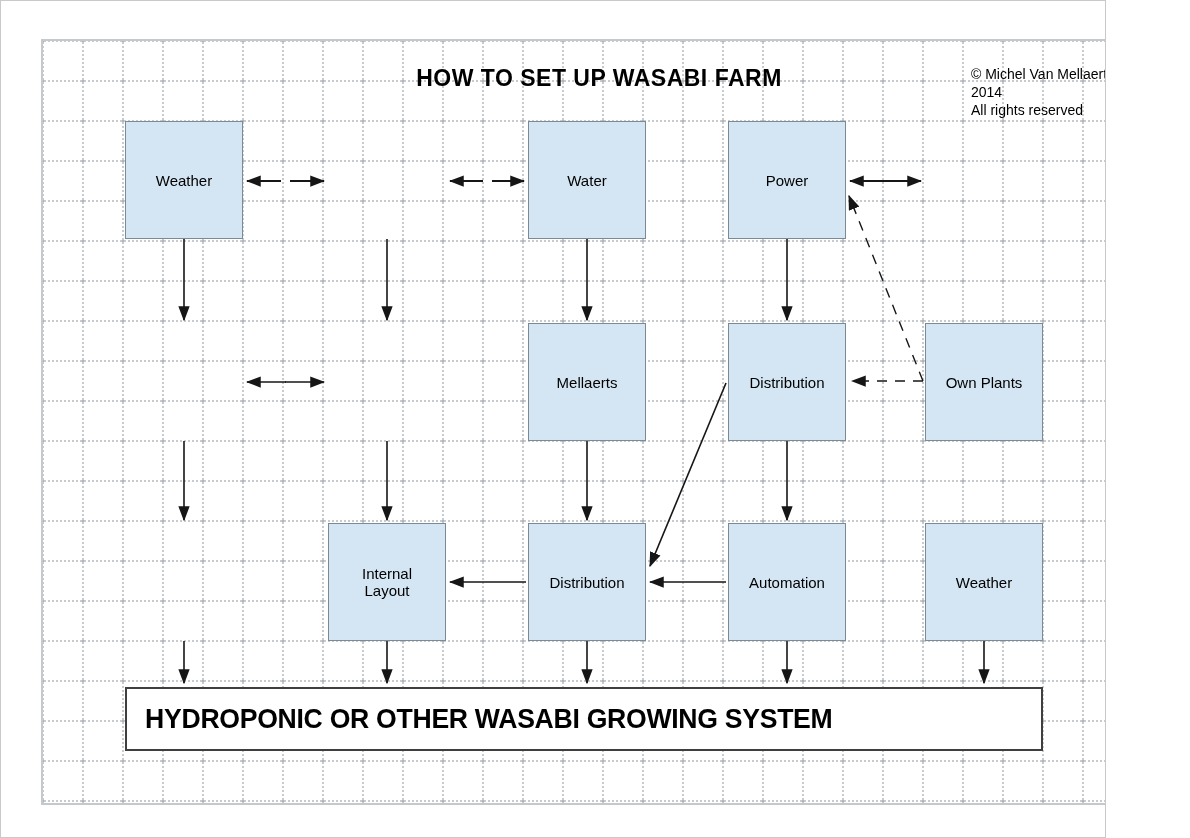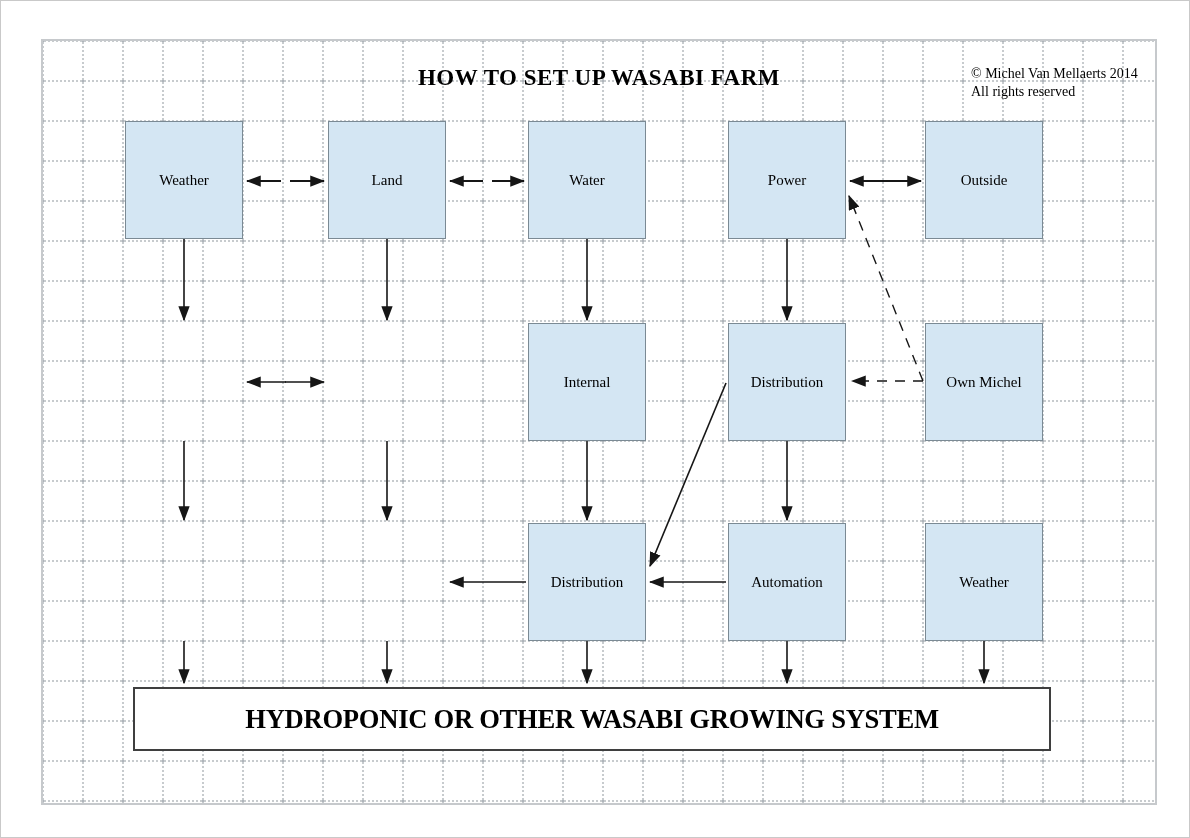--- a/index.html
+++ b/index.html
@@ -1,19 +1,19 @@
 <!DOCTYPE html>
 <html><head>
 <meta charset="utf-8">
 <style>
   html,body{margin:0;padding:0;background:#ffffff;}
   body{font-family:"Liberation Sans","DejaVu Sans",sans-serif;color:#000;}
   .window{
-    position:relative;width:1190px;height:838px;background:#ffffff;
-    border:1px solid #c9c9c9;box-sizing:border-box;overflow:hidden;font-family:Liberation Serif, serif;
+    position:relative;width:1106px;height:838px;background:#ffffff;
+    border:1px solid #c9c9c9;box-sizing:border-box;overflow:hidden;
   }
   .page{
     position:absolute;left:40px;top:38px;width:1112px;height:762px;
     background-color:#ffffff;border:2px solid #c6c9cc;box-sizing:content-box;
     background-image:
       radial-gradient(circle, #aeb4ba 0 1.2px, transparent 1.5px),
       radial-gradient(circle, #c6cacd 0 0.7px, transparent 1px),
       radial-gradient(circle, #c6cacd 0 0.7px, transparent 1px);
     background-size:40px 40px, 40px 4px, 4px 40px;
     background-position:20px 20px, 20px 0px, 0px 20px;
@@ -29,23 +29,23 @@
   .node{
     position:absolute;width:118px;height:118px;box-sizing:border-box;
     background:#d4e6f3;border:1.5px solid #7b8a94;
     display:flex;align-items:center;justify-content:center;text-align:center;
     font-size:15px;
   }
   .node .lbl{display:inline-block;max-width:94px;}
   .c1{left:82px}.c2{left:285px}.c3{left:485px}.c4{left:685px}.c5{left:882px}
   .r1{top:80px}.r2{top:282px}.r3{top:482px}
   .banner{
-    position:absolute;left:90px;top:646px;width:918px;height:64px;box-sizing:border-box;
+    position:absolute;left:82px;top:646px;width:918px;height:64px;box-sizing:border-box;
     background:#ffffff;border:2px solid #3f3f3f;
-    display:flex;align-items:center;justify-content:center;
+    display:flex;align-items:center;justify-content:flex-start;
   }
   .banner .lbl{
     font-size:28px;font-weight:bold;white-space:nowrap;
     transform:scaleX(0.95);letter-spacing:-0.3px;
   }
   svg.edges{position:absolute;left:0;top:0;pointer-events:none;}
   svg.edges line{stroke:#161616;stroke-width:1.6px;}
   svg.edges line.thick{stroke-width:2px;}
   svg.edges line.dash{stroke-dasharray:10 8;stroke-width:1.4px;}
 </style>
@@ -58,43 +58,40 @@
     <div class="title">HOW TO SET UP WASABI FARM</div>
 
     <div class="copyright">
       <div>© Michel Van Mellaerts 2014</div>
       <div>All rights reserved</div>
     </div>
 
     <div class="node c1 r1">
         <span class="lbl">Weather</span>
       </div>
-    <div class="node c2 r1">
-        <span class="lbl">Land</span>
-      </div>
     <div class="node c4 r1">
         <span class="lbl">Power</span>
       </div>
     <div class="node c3 r1">
         <span class="lbl">Water</span>
       </div>
-    <div class="node c5 r1">
-        <span class="lbl">Outside</span>
-      </div>
 
     <div class="node c3 r2">
-        <span class="lbl">Internal</span>
+        <span class="lbl">Mellaerts</span>
       </div>
     <div class="node c4 r2">
         <span class="lbl">Distribution</span>
       </div>
     <div class="node c5 r2">
-        <span class="lbl">Own Michel</span>
+        <span class="lbl">Own Plants</span>
       </div>
 
+    <div class="node c2 r3">
+        <span class="lbl">Internal Layout</span>
+      </div>
     <div class="node c3 r3">
         <span class="lbl">Distribution</span>
       </div>
     <div class="node c4 r3">
         <span class="lbl">Automation</span>
       </div>
     <div class="node c5 r3">
         <span class="lbl">Weather</span>
       </div>
 

